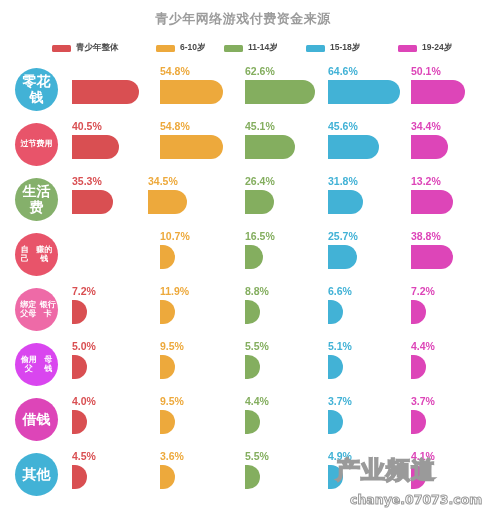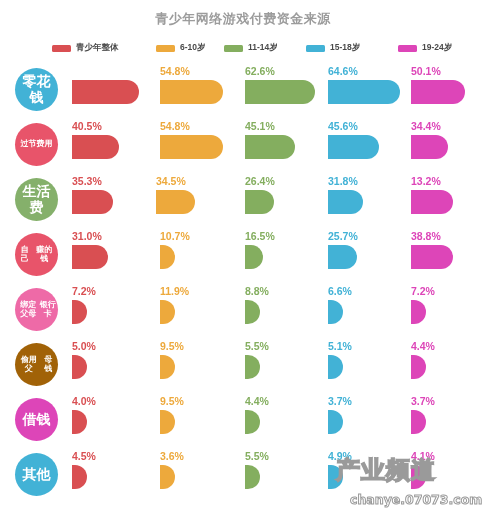--- a/index.html
+++ b/index.html
@@ -221,21 +221,21 @@
           <div class="bar-value" style="color: rgb(221, 69, 184);">34.4%</div>
           <div class="bar-shape" title="19-24岁 34.4%" style="width: 36.8571px; background: rgb(221, 69, 184);"></div>
         </div>
       </div>
       <div class="row" style="top: 172px;">
         <div class="cat-bubble" style="background: rgb(133, 176, 107);">生活费</div>
         <div class="bar-cell" style="left: 72px; width: 82px;">
           <div class="bar-value" style="color: rgb(217, 79, 82);">35.3%</div>
           <div class="bar-shape" title="青少年整体 35.3%" style="width: 41.3514px; background: rgb(217, 79, 82);"></div>
         </div>
-        <div class="bar-cell" style="left: 156px; width: 80px;">
+        <div class="bar-cell" style="left: 148px; width: 80px;">
           <div class="bar-value" style="color: rgb(237, 169, 60);">34.5%</div>
           <div class="bar-shape" title="6-10岁 34.5%" style="width: 39.4286px; background: rgb(237, 169, 60);"></div>
         </div>
         <div class="bar-cell" style="left: 245px; width: 78px;">
           <div class="bar-value" style="color: rgb(132, 174, 95);">26.4%</div>
           <div class="bar-shape" title="11-14岁 26.4%" style="width: 29.4171px; background: rgb(132, 174, 95);"></div>
         </div>
         <div class="bar-cell" style="left: 328px; width: 78px;">
           <div class="bar-value" style="color: rgb(66, 178, 214);">31.8%</div>
           <div class="bar-shape" title="15-18岁 31.8%" style="width: 35.4343px; background: rgb(66, 178, 214);"></div>
@@ -243,24 +243,20 @@
         <div class="bar-cell" style="left: 411px; width: 75px;">
           <div class="bar-value" style="color: rgb(221, 69, 184);">13.2%</div>
           <div class="bar-shape" title="19-24岁 39.1%" style="width: 41.8929px; background: rgb(221, 69, 184);"></div>
         </div>
       </div>
       <div class="row" style="top: 227px;">
         <div class="cat-bubble two-line" style="background: rgb(232, 84, 106);">
           <div>自己</div>
           <div>赚的钱</div>
         </div>
-        <div class="bar-cell" style="left: 72px; width: 82px;">
-          <div class="bar-value" style="color: rgb(217, 79, 82);">31.0%</div>
-          <div class="bar-shape" title="青少年整体 31.0%" style="width: 36.3143px; background: rgb(217, 79, 82);"></div>
-        </div>
         <div class="bar-cell" style="left: 160px; width: 80px;">
           <div class="bar-value" style="color: rgb(237, 169, 60);">10.7%</div>
           <div class="bar-shape" title="6-10岁 10.7%" style="width: 15px; background: rgb(237, 169, 60);"></div>
         </div>
         <div class="bar-cell" style="left: 245px; width: 78px;">
           <div class="bar-value" style="color: rgb(132, 174, 95);">16.5%</div>
           <div class="bar-shape" title="11-14岁 16.5%" style="width: 18.3857px; background: rgb(132, 174, 95);"></div>
         </div>
         <div class="bar-cell" style="left: 328px; width: 78px;">
           <div class="bar-value" style="color: rgb(66, 178, 214);">25.7%</div>
@@ -291,21 +287,21 @@
         <div class="bar-cell" style="left: 328px; width: 78px;">
           <div class="bar-value" style="color: rgb(66, 178, 214);">6.6%</div>
           <div class="bar-shape" title="15-18岁 6.6%" style="width: 15px; background: rgb(66, 178, 214);"></div>
         </div>
         <div class="bar-cell" style="left: 411px; width: 75px;">
           <div class="bar-value" style="color: rgb(221, 69, 184);">7.2%</div>
           <div class="bar-shape" title="19-24岁 7.2%" style="width: 15px; background: rgb(221, 69, 184);"></div>
         </div>
       </div>
       <div class="row" style="top: 337px;">
-        <div class="cat-bubble two-line" style="background: #a16207;">
+        <div class="cat-bubble two-line" style="background: #d946ef;">
           <div>偷用父</div>
           <div>母钱</div>
         </div>
         <div class="bar-cell" style="left: 72px; width: 82px;">
           <div class="bar-value" style="color: rgb(217, 79, 82);">5.0%</div>
           <div class="bar-shape" title="青少年整体 5.0%" style="width: 15px; background: rgb(217, 79, 82);"></div>
         </div>
         <div class="bar-cell" style="left: 160px; width: 80px;">
           <div class="bar-value" style="color: rgb(237, 169, 60);">9.5%</div>
           <div class="bar-shape" title="6-10岁 9.5%" style="width: 15px; background: rgb(237, 169, 60);"></div>

